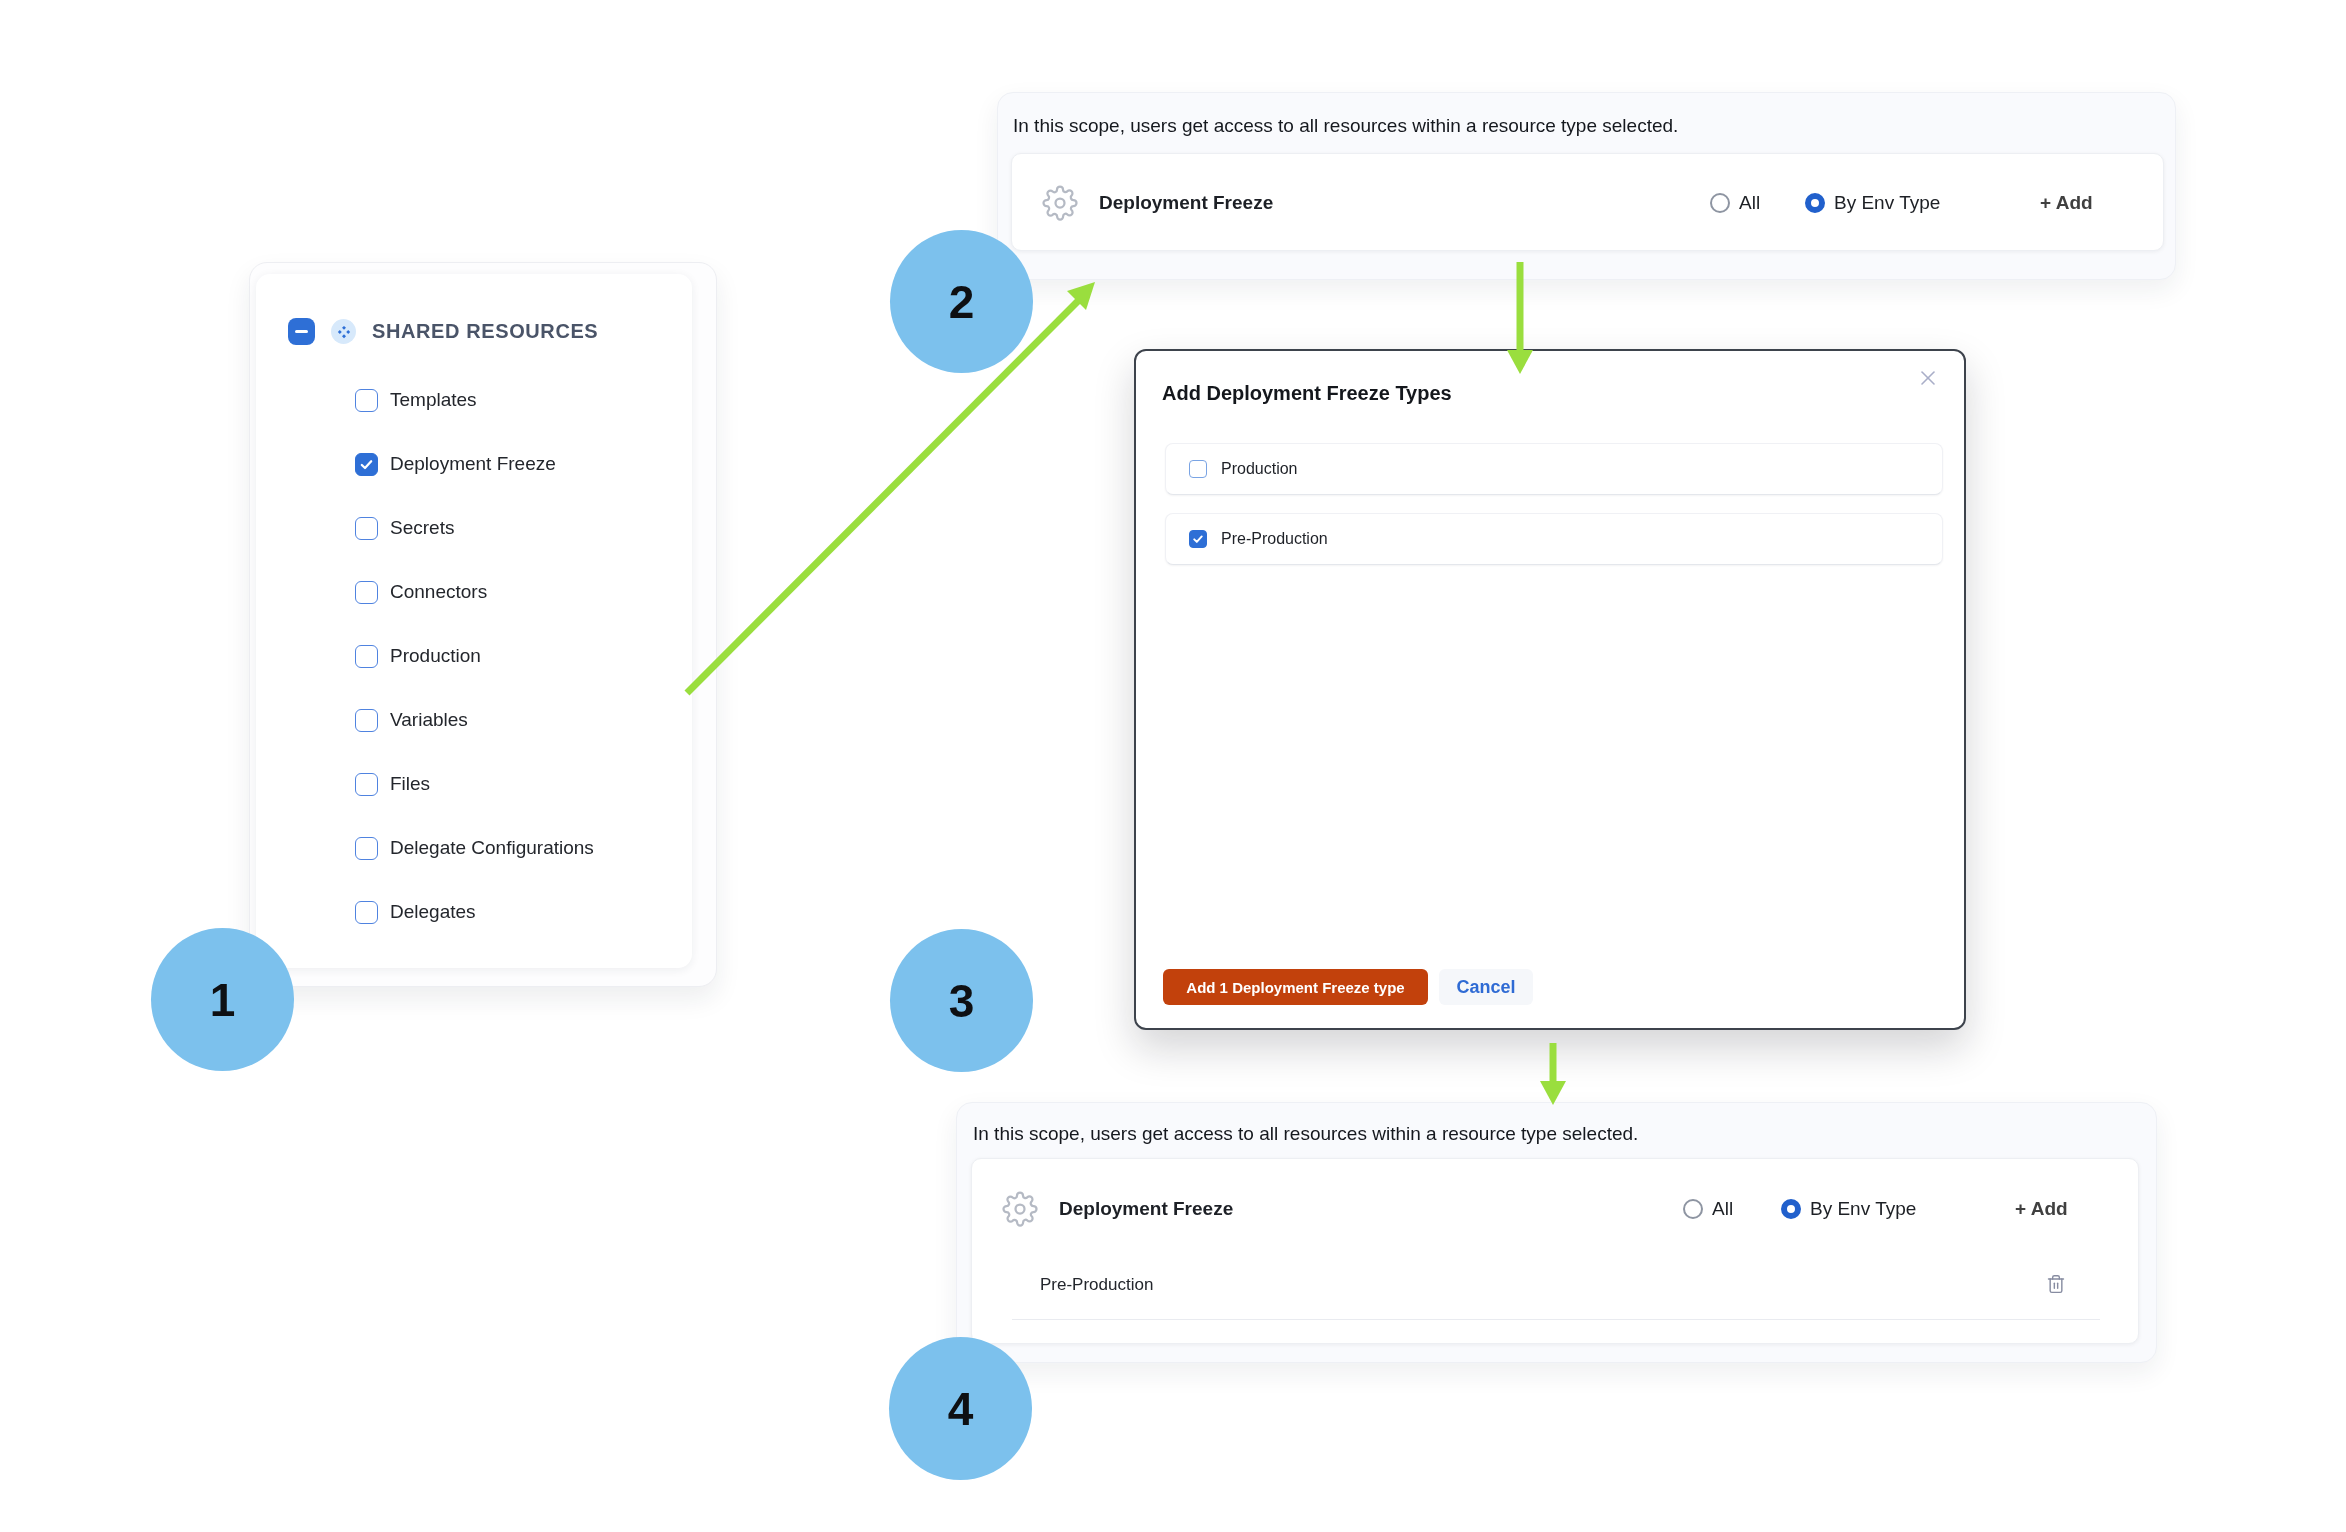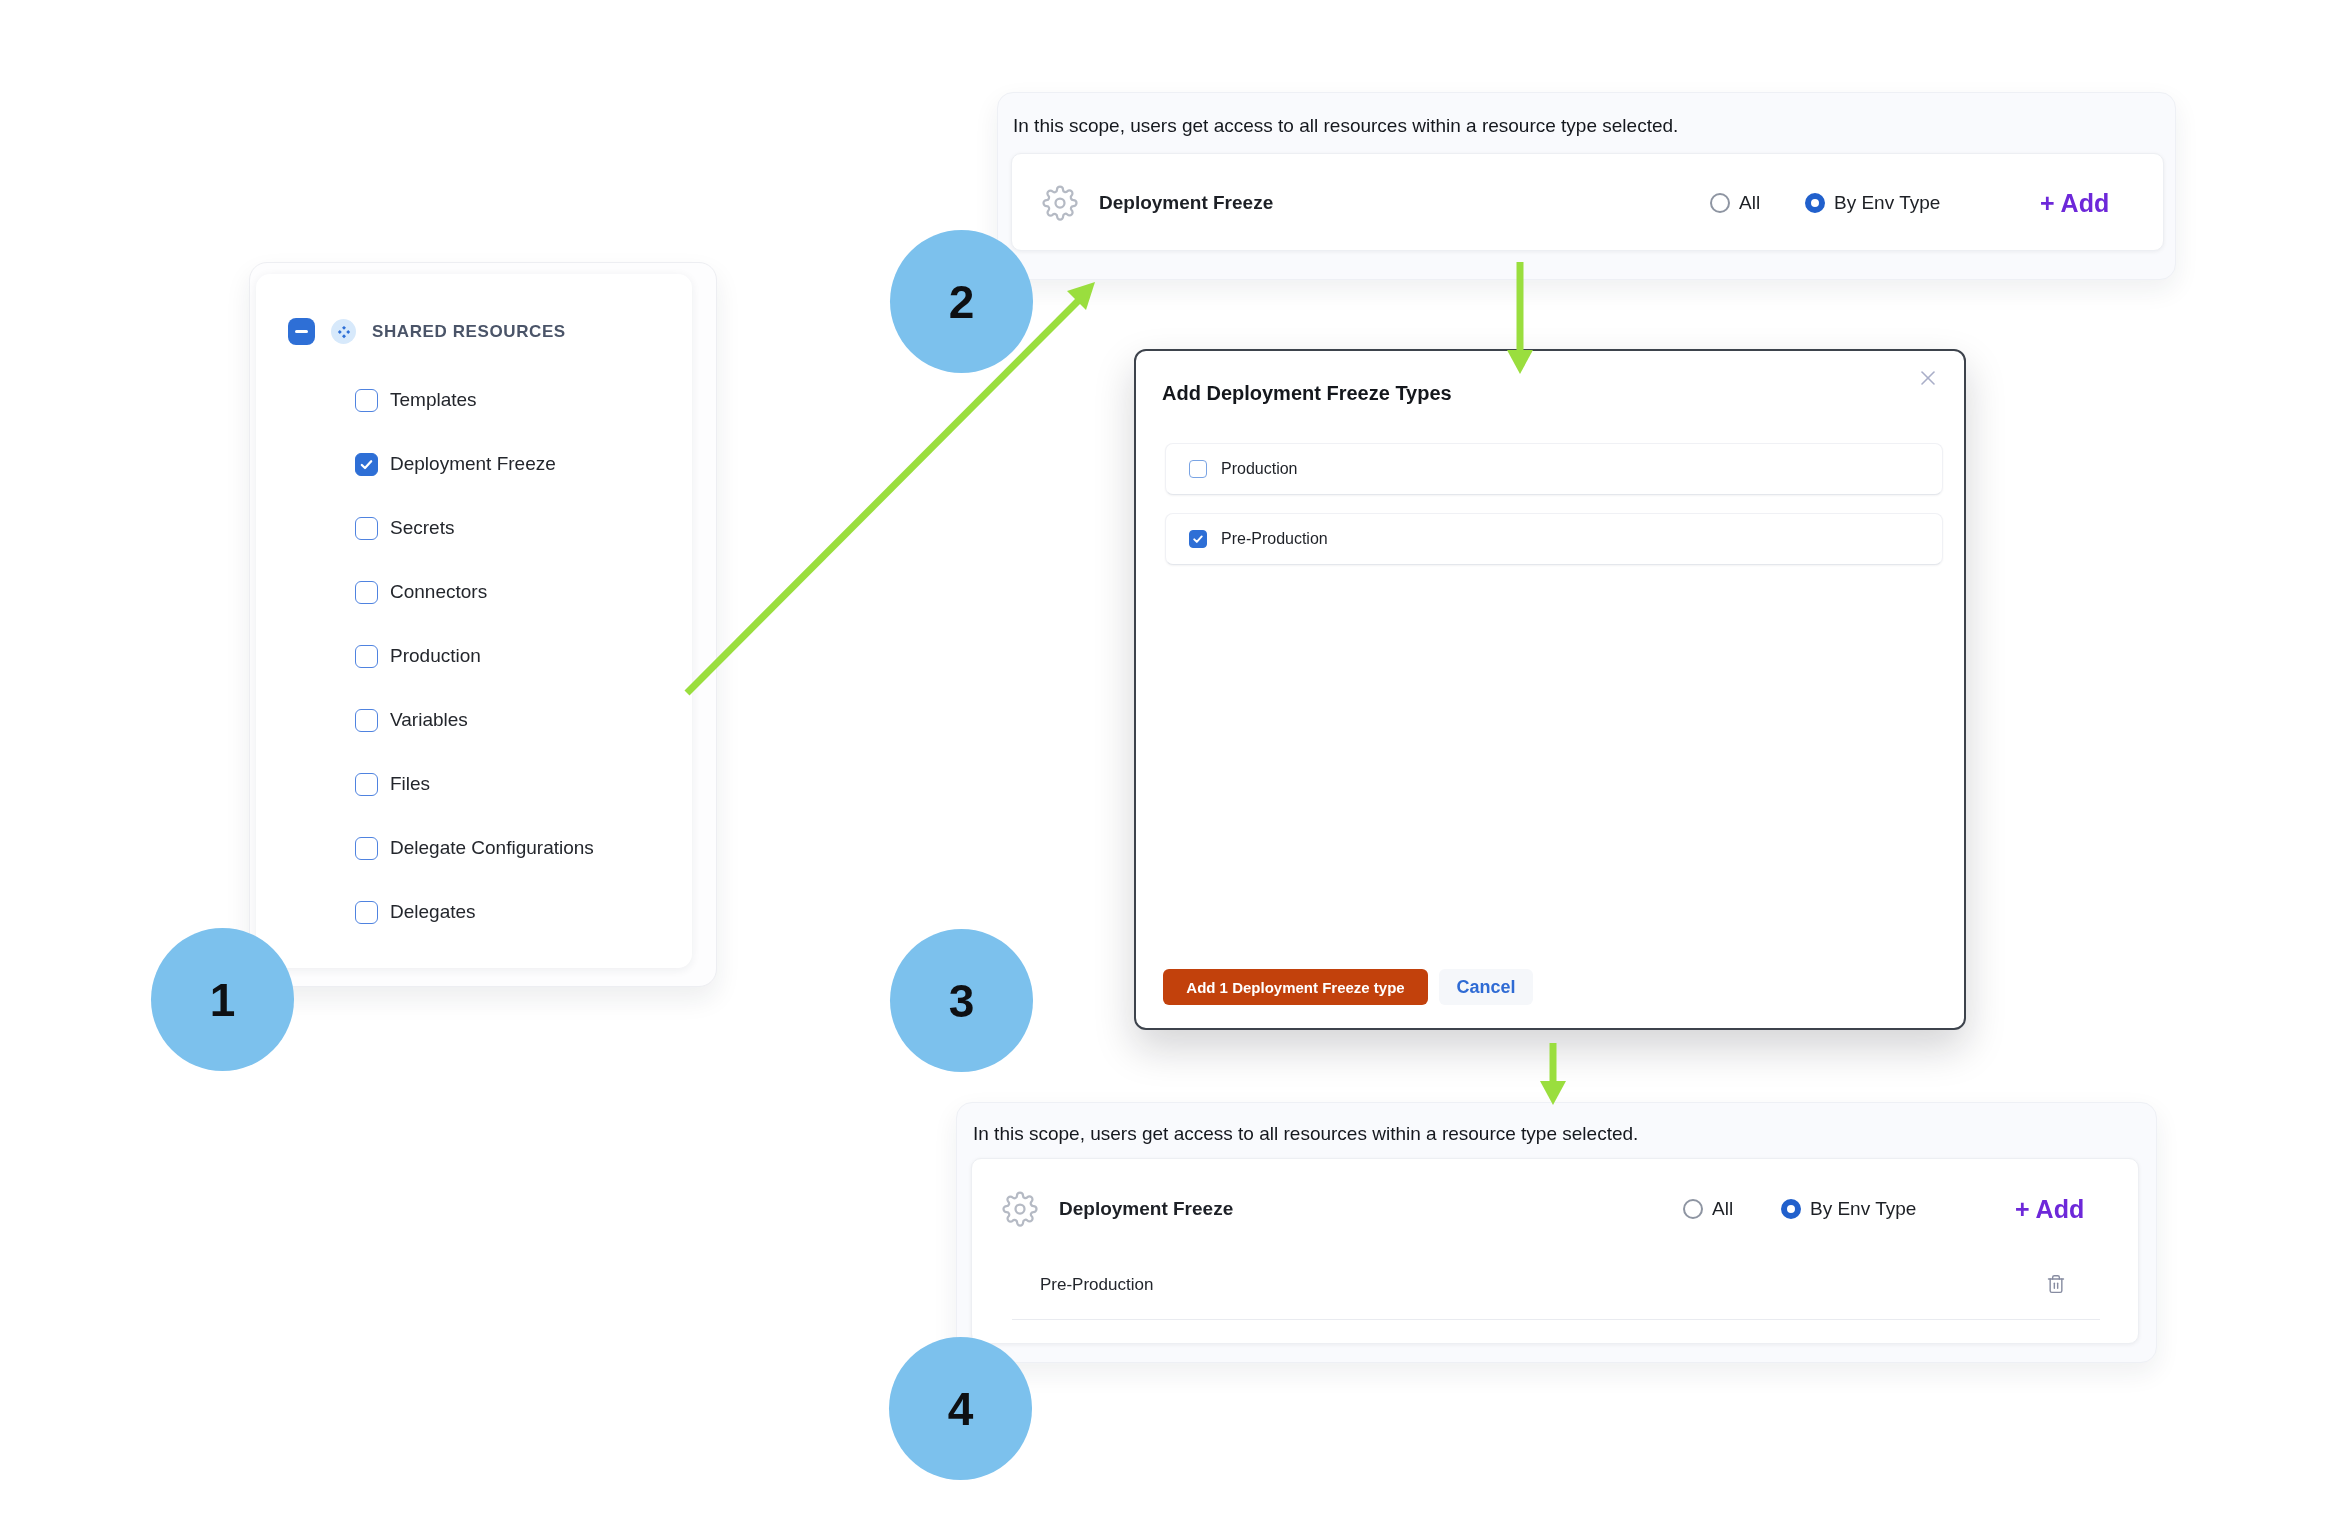--- a/index.html
+++ b/index.html
@@ -10,21 +10,21 @@
   .p1-back{position:absolute;left:249px;top:262px;width:466px;height:723px;background:#fdfdfe;
            border:1px solid #edeef2;border-radius:18px;box-shadow:0 12px 26px rgba(31,41,55,.08);}
   .p1-card{position:absolute;left:256px;top:274px;width:436px;height:694px;background:#ffffff;
            border-radius:14px;box-shadow:0 2px 10px rgba(31,41,55,.07);}
   .p1-header{position:absolute;left:32px;top:44px;display:flex;align-items:center;gap:16px;}
   .collapse-btn{width:27px;height:27px;border-radius:8px;background:#2e6fd6;display:flex;
                 align-items:center;justify-content:center;}
   .collapse-bar{width:13px;height:3px;border-radius:2px;background:#ffffff;}
   .group-circ{width:25px;height:25px;border-radius:50%;background:#d7e9fb;display:flex;
               align-items:center;justify-content:center;}
-  .group-label{font-size:17px;font-weight:700;letter-spacing:.6px;color:#4a5468;}
+  .group-label{font-size:20px;font-weight:700;letter-spacing:.6px;color:#4a5468;}
   .p1-rows{position:absolute;left:99px;top:106px;display:flex;flex-direction:column;gap:24px;}
   .p1-row{height:40px;display:flex;align-items:center;gap:12px;}
   .p1-row .lbl{font-size:19px;color:#23262c;}
 
   
   .chk{width:23px;height:23px;border-radius:6px;border:1.5px solid #4f83e0;background:#fff;
        box-sizing:border-box;display:flex;align-items:center;justify-content:center;}
   .chk svg{display:none;}
   .chk.on{background:#2e6fd6;border-color:#2e6fd6;}
   .chk.on svg{display:block;}
@@ -47,21 +47,21 @@
   #scope-top .scope-card{left:13px;top:60px;width:1153px;height:98px;}
   #scope-bottom .scope-card{left:14px;top:55px;width:1168px;height:186px;}
   .res-row{position:relative;height:98px;display:flex;align-items:center;}
   #scope-bottom .res-row{height:100px;}
   .gear{margin-left:30px;flex:none;}
   .res-name{margin-left:21px;font-size:19px;font-weight:700;color:#1d2026;}
   .radio-grp{position:absolute;top:50%;transform:translateY(-50%);display:flex;align-items:center;gap:9px;justify-content:flex-end;}
   .radio{width:20px;height:20px;border-radius:50%;border:2px solid #8e95a2;background:#fff;box-sizing:border-box;flex:none;}
   .radio.on{border:6px solid #2160cc;}
   .radio-lbl{font-size:19px;color:#1d2025;}
-  .add-link{position:absolute;top:50%;transform:translateY(-50%);font-size:25px;font-weight:700;color:#6d28d9;}
+  .add-link{position:absolute;top:50%;transform:translateY(-50%);font-size:19px;font-weight:700;color:#404040;}
   #scope-top .r-all{left:698px;} #scope-top .r-env{left:793px;} #scope-top .add-link{left:1028px;}
   #scope-bottom .r-all{left:711px;} #scope-bottom .r-env{left:809px;} #scope-bottom .add-link{left:1043px;}
   .env-row-lbl{position:absolute;left:68px;top:116px;font-size:17px;color:#23262c;}
   .trash-btn{position:absolute;left:1072px;top:113px;width:24px;height:24px;display:flex;
              align-items:center;justify-content:center;}
   .sep{position:absolute;left:40px;right:38px;top:160px;height:1px;background:#e9ebf0;}
 
   
   .modal{position:absolute;left:1134px;top:349px;width:832px;height:681px;background:#ffffff;
          border:2px solid #3d434c;border-radius:12px;box-sizing:border-box;z-index:5;

